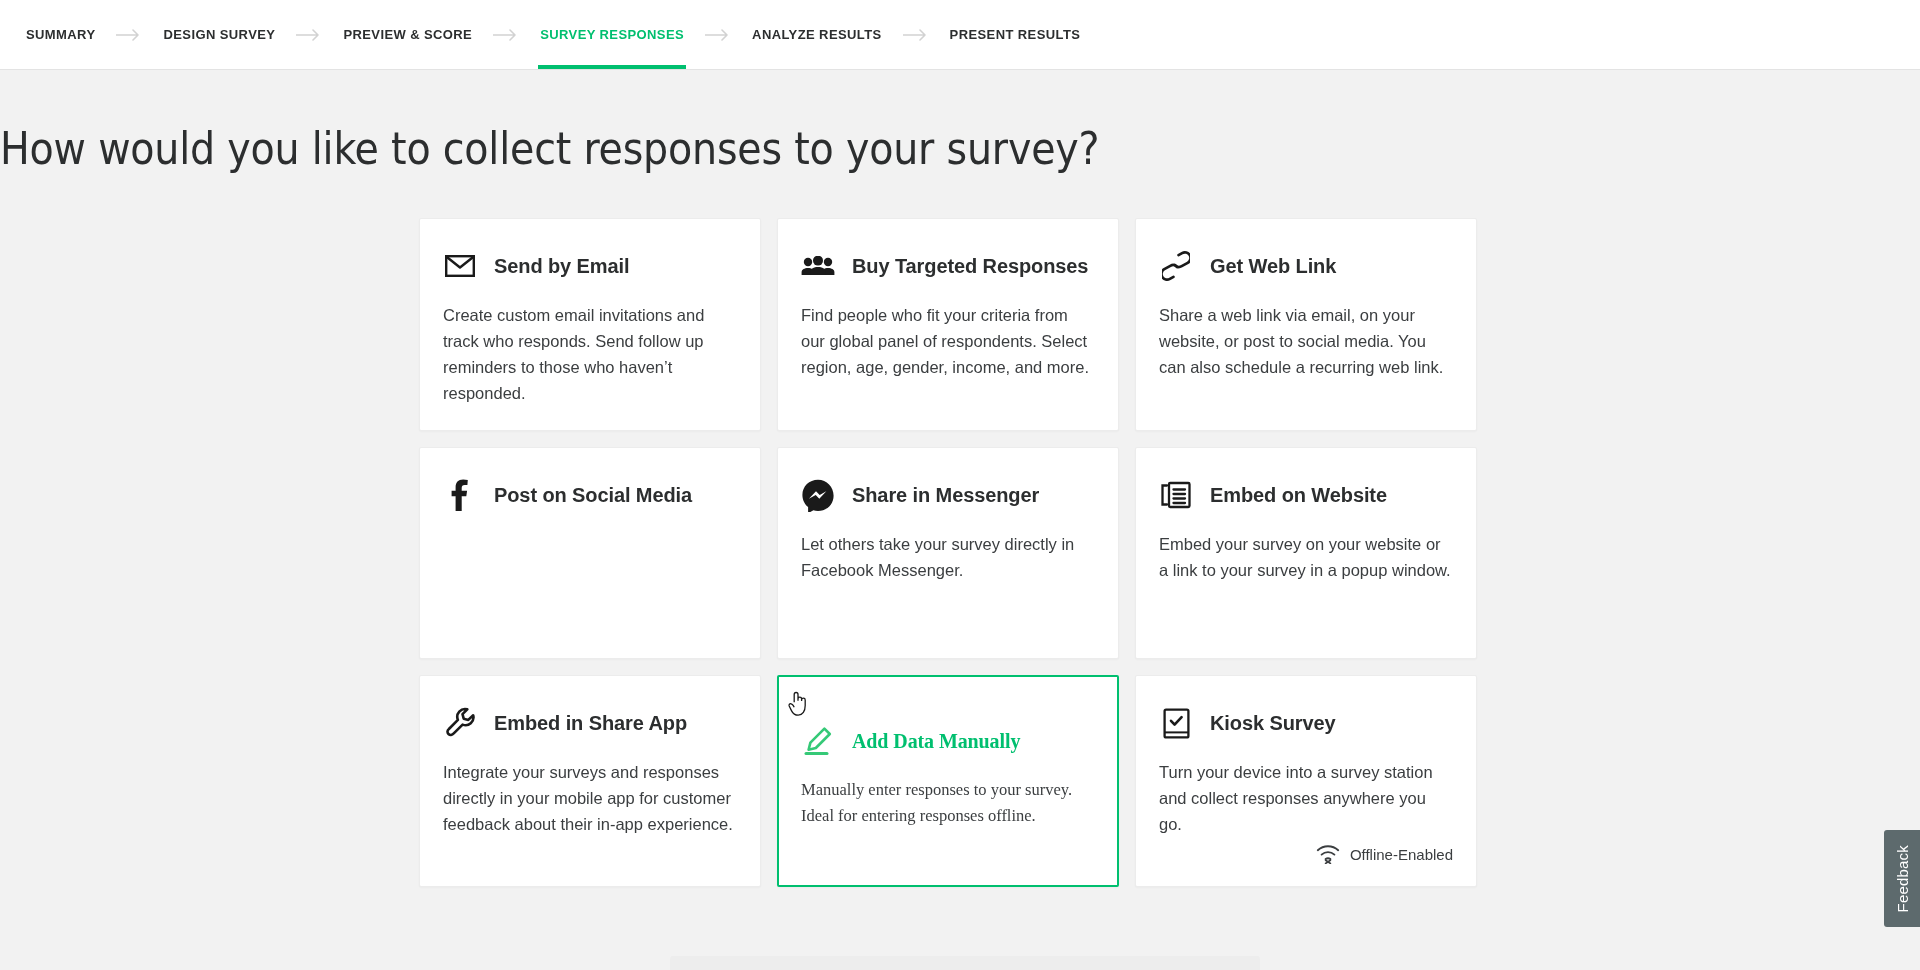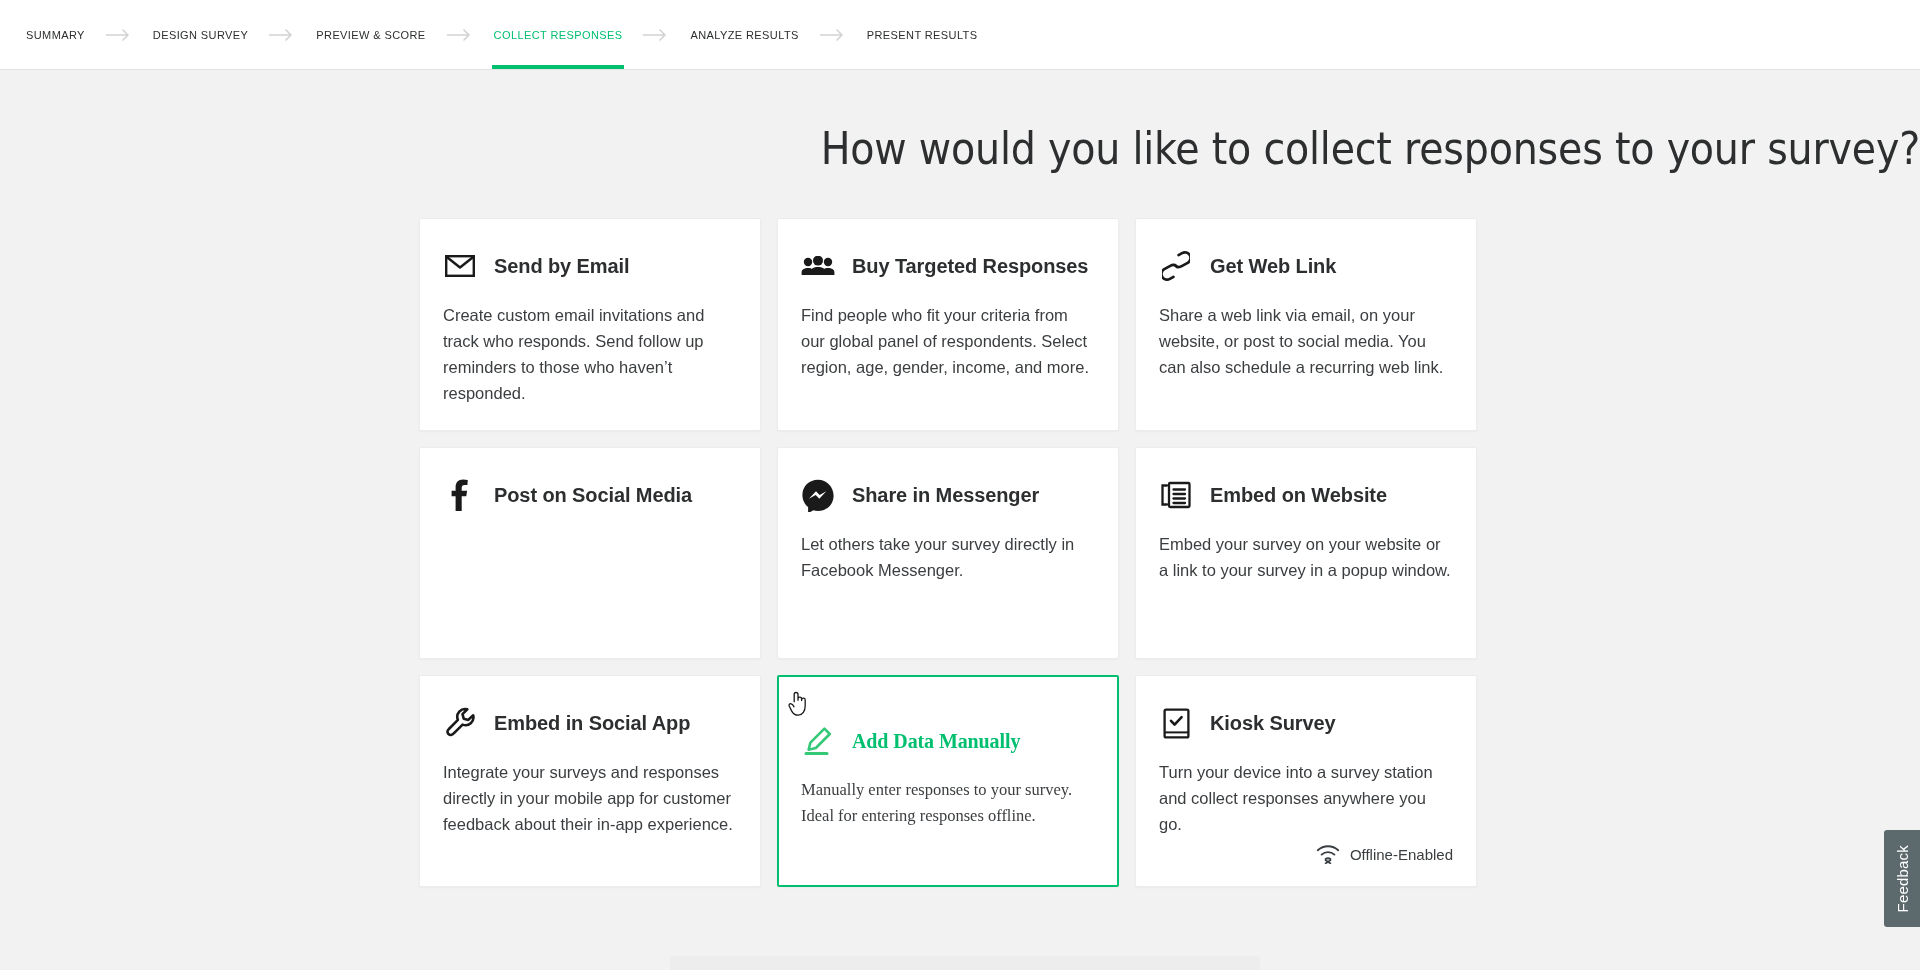--- a/index.html
+++ b/index.html
@@ -15,22 +15,22 @@
     height: 70px;
     background: #ffffff;
     display: flex;
     align-items: stretch;
     padding-left: 24px;
     border-bottom: 1px solid #e3e3e3;
   }
   .nav-item {
     display: flex;
     align-items: center;
-    font-size: 11px;
-    font-weight: 400;
+    font-size: 13px;
+    font-weight: 700;
     letter-spacing: 0.4px;
     color: #2c2e2f;
     padding: 0 2px;
     height: 100%;
     position: relative;
     cursor: pointer;
     white-space: nowrap;
     text-align: right;
   }
   .nav-item.active { color: #00bf6f; }
@@ -49,21 +49,21 @@
   }
   .nav-arrow svg { display: block; }
 
   
   .main {
     height: 900px;
     position: relative;
     overflow: hidden;
   }
   .page-title {
-    text-align: right;
+    text-align: left;
     font-size: 44px;
     font-weight: 400;
     color: #2c2e2f;
     padding-top: 53px;
     letter-spacing: -0.2px;
     font-family: "DejaVu Sans Condensed", "Liberation Sans", sans-serif;
   }
 
   .grid {
     width: 1082px;
@@ -202,21 +202,21 @@
   <div class="nav-item">
     <span>PREVIEW &amp; SCORE</span>
   </div>
   <div class="nav-arrow">
     <svg width="26" height="12" viewBox="0 0 26 12">
         <path d="M0 6h22M17 1l5 5-5 5" stroke="#d2d2d2" stroke-width="1.6" fill="none" stroke-linecap="round" stroke-linejoin="round"></path>
       </svg>
   </div>
 
   <div class="nav-item active">
-    <span>COLLECT RESPONSES</span>
+    <span>SURVEY RESPONSES</span>
   </div>
   <div class="nav-arrow">
     <svg width="26" height="12" viewBox="0 0 26 12">
         <path d="M0 6h22M17 1l5 5-5 5" stroke="#d2d2d2" stroke-width="1.6" fill="none" stroke-linecap="round" stroke-linejoin="round"></path>
       </svg>
   </div>
 
   <div class="nav-item">
     <span>ANALYZE RESULTS</span>
   </div>
@@ -318,21 +318,21 @@
       <p class="card-desc">Embed your survey on your website or a link to your survey in a popup window.</p>
     </div>
 
     <div class="card">
       <div class="card-head">
         <span class="card-icon">
           <svg width="32" height="32" viewBox="0 0 32 32" fill="none" stroke="currentColor" stroke-width="2.6" stroke-linecap="round" stroke-linejoin="round">
             <path d="M29.2 8.3a7.9 7.9 0 0 1-10.6 9.3L9.5 26.6a3.3 3.3 0 1 1-4.6-4.6l9-9.1A7.9 7.9 0 0 1 23.3 2.3l-4.8 4.8 1.2 4.6 4.6 1.2z"></path>
           </svg>
         </span>
-        <span class="card-title">Embed in Social App</span>
+        <span class="card-title">Embed in Share App</span>
       </div>
       <p class="card-desc">Integrate your surveys and responses directly in your mobile app for customer feedback about their in-app experience.</p>
     </div>
 
     <div class="card selected">
       <span class="cursor">
         <svg width="22" height="28" viewBox="0 0 22 28">
           <path d="M7.2 12.3V4.4a1.9 1.9 0 0 1 3.8 0v6.3M11 10.6V8.9a1.8 1.8 0 0 1 3.6 0v2.1M14.6 10.9v-1a1.8 1.8 0 0 1 3.6 0v5.6c0 5.6-2.6 9.7-6.9 9.7-3.5 0-5.4-1.6-6.7-4.3L2.2 16c-.6-1.3.5-2.6 1.9-2.2 1 .3 1.7.9 2.2 1.8l.9 1.7" fill="#ffffff" stroke="#1a1a1a" stroke-width="1.3" stroke-linejoin="round"></path>
         </svg>
       </span>

